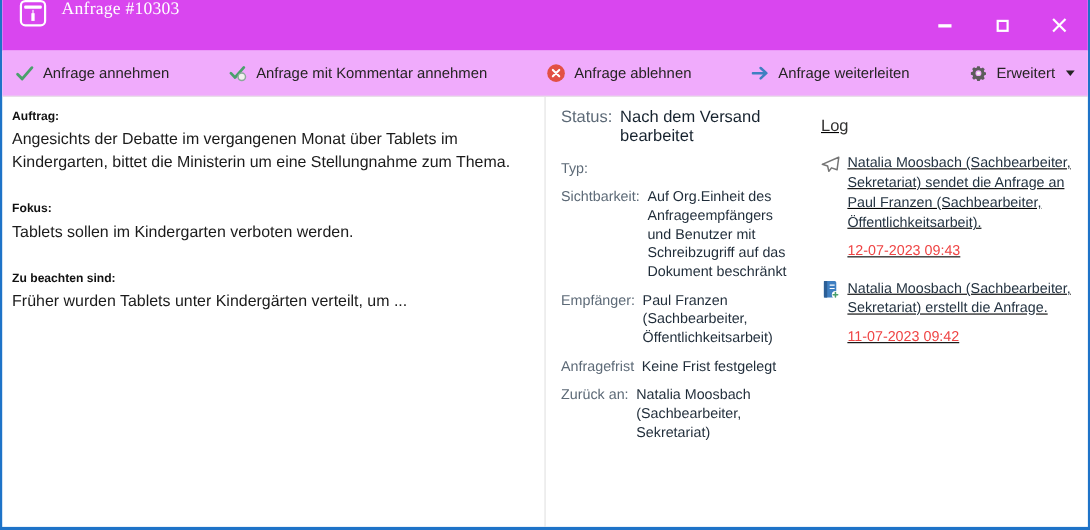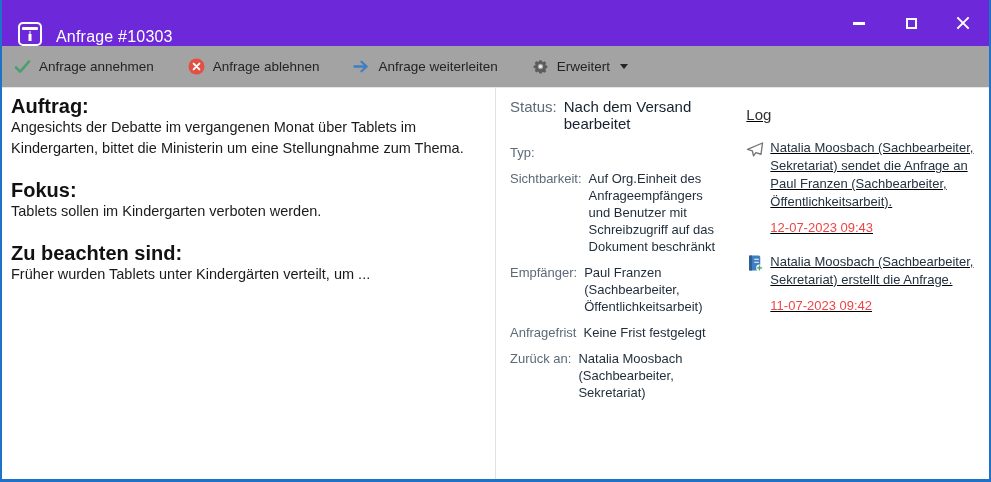--- a/index.html
+++ b/index.html
@@ -10,24 +10,25 @@
     border-left: 2px solid #1e73c8;
     border-right: 2px solid #1e73c8;
     border-bottom: 3px solid #1e73c8;
     display: flex; flex-direction: column;
     overflow: hidden;
   }
 
   
   .titlebar {
     height: 46px; flex: 0 0 46px;
-    background: #6d28d9;
-    display: flex; align-items: flex-end;
+    background: #d946ef;
+    display: flex; align-items: flex-start;
     color: #fff;
     padding-left: 16px;
+    font-family: Liberation Serif, serif;
   }
   .app-icon {
     width: 24px; height: 24px; margin-right: 14px;
     border: 2px solid #fff; border-radius: 5px;
     position: relative;
   }
   .app-icon::before { 
     content: ""; position: absolute; left: 2px; right: 2px; top: 3px;
     height: 3px; background: #fff; border-radius: 1px;
   }
@@ -47,24 +48,24 @@
   .glyph-close { position: relative; width: 14px; height: 14px; }
   .glyph-close::before, .glyph-close::after {
     content: ""; position: absolute; left: -1px; top: 6px; width: 16px; height: 2px; background: #fff;
   }
   .glyph-close::before { transform: rotate(45deg); }
   .glyph-close::after { transform: rotate(-45deg); }
 
   
   .toolbar {
     height: 42px; flex: 0 0 42px;
-    background: #a3a3a3;
+    background: #f0abfc;
     border-bottom: 1px solid #e7e6e4;
     display: flex; align-items: center;
-    padding: 0 12px; gap: 34px;
+    padding: 0 12px; gap: 54px;
   }
   .tb-btn {
     display: flex; align-items: center; gap: 8px;
     font-size: 13.5px; color: #252423; background: none; border: none;
     font-family: inherit; cursor: default; white-space: nowrap;
   }
   .tb-icon { width: 17px; height: 17px; display: inline-flex; align-items: center; justify-content: center; }
   .caret-down {
     width: 0; height: 0; margin-left: 2px;
     border-left: 4px solid transparent; border-right: 4px solid transparent;
@@ -73,21 +74,21 @@
 
   
   .content { flex: 1; display: flex; min-height: 0; }
   .left-panel {
     width: 494px; flex: 0 0 494px;
     border-right: 1px solid #e1e1e1;
     padding: 8px 12px 8px 9px;
     font-size: 14.5px; line-height: 21px; color: #1b1b1b;
   }
   .section { margin-bottom: 21px; }
-  .section h3 { font-size: 20px; font-weight: bold; color: #111; }
+  .section h3 { font-size: 11px; font-weight: bold; color: #111; }
   .right-panel { flex: 1; display: flex; flex-direction: row; padding-top: 6px; min-width: 0; }
 
   .details { padding: 4px 10px 10px 14px; }
   .detail-row { display: flex; align-items: baseline; margin-bottom: 9px; font-size: 13px; line-height: 17px; }
   .detail-row .lbl { color: #5d6a77; white-space: nowrap; margin-right: 7px; flex: 0 0 auto; }
   .detail-row .val { color: #1f2c39; }
   .detail-row.status { font-size: 15px; margin-bottom: 12px; }
   .detail-row.status .val { color: #16222e; }
 
   .h-divider { border-top: 1px solid #e1e1e1; margin: 6px 0 0 0; }
@@ -121,20 +122,29 @@
   </div>
 
   <div class="toolbar">
     <button class="tb-btn">
       <span class="tb-icon">
         <svg width="17" height="17" viewBox="0 0 17 17">
             <path d="M2 9.5l4.2 4.2L15 3.5" fill="none" stroke="#4aa06c" stroke-width="2.6" stroke-linecap="round" stroke-linejoin="round"></path>
           </svg>
       </span>
       <span>Anfrage annehmen</span>
+    </button>
+    <button class="tb-btn">
+      <span class="tb-icon">
+        <svg width="18" height="17" viewBox="0 0 18 17">
+            <path d="M2 8.5l4 4.2L14.5 3" fill="none" stroke="#4aa06c" stroke-width="2.6" stroke-linecap="round" stroke-linejoin="round"></path>
+            <circle cx="12.5" cy="12" r="3.6" fill="#f1f0ee" stroke="#8aa99a" stroke-width="1.4"></circle>
+          </svg>
+      </span>
+      <span>Anfrage mit Kommentar annehmen</span>
     </button>
     <button class="tb-btn">
       <span class="tb-icon">
         <svg width="17" height="17" viewBox="0 0 17 17">
             <circle cx="8.5" cy="8.5" r="8" fill="#e25044"></circle>
             <path d="M5.6 5.6l5.8 5.8M11.4 5.6l-5.8 5.8" stroke="#fff" stroke-width="1.9" stroke-linecap="round"></path>
           </svg>
       </span>
       <span>Anfrage ablehnen</span>
     </button>

